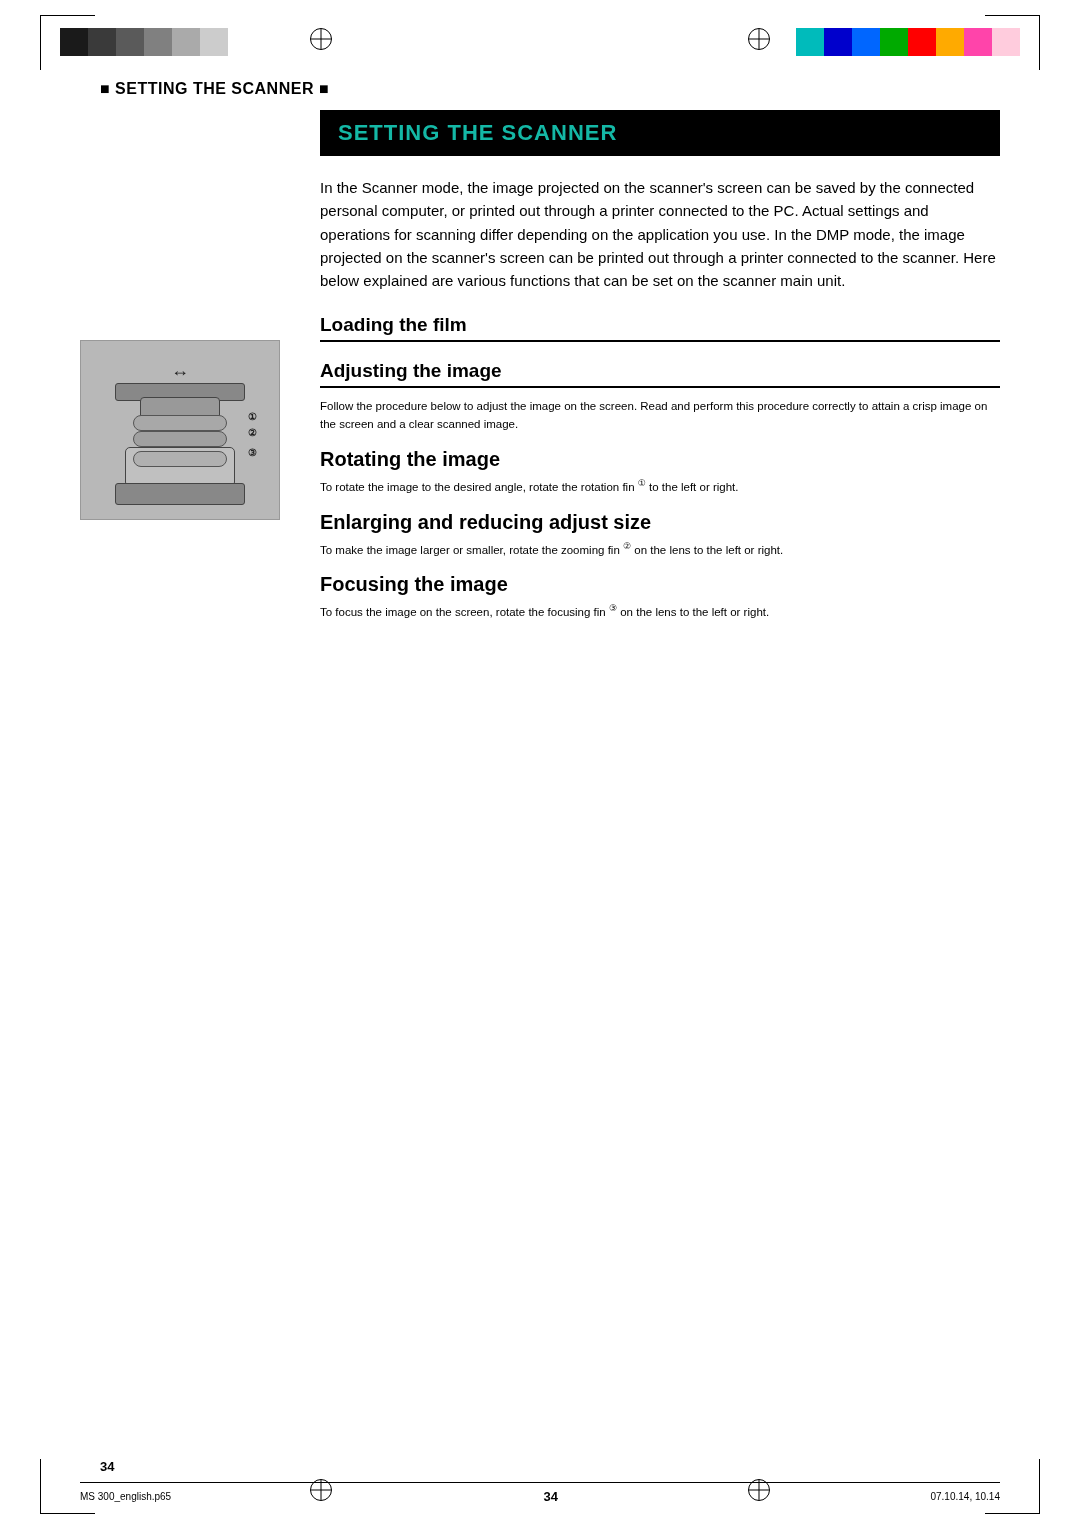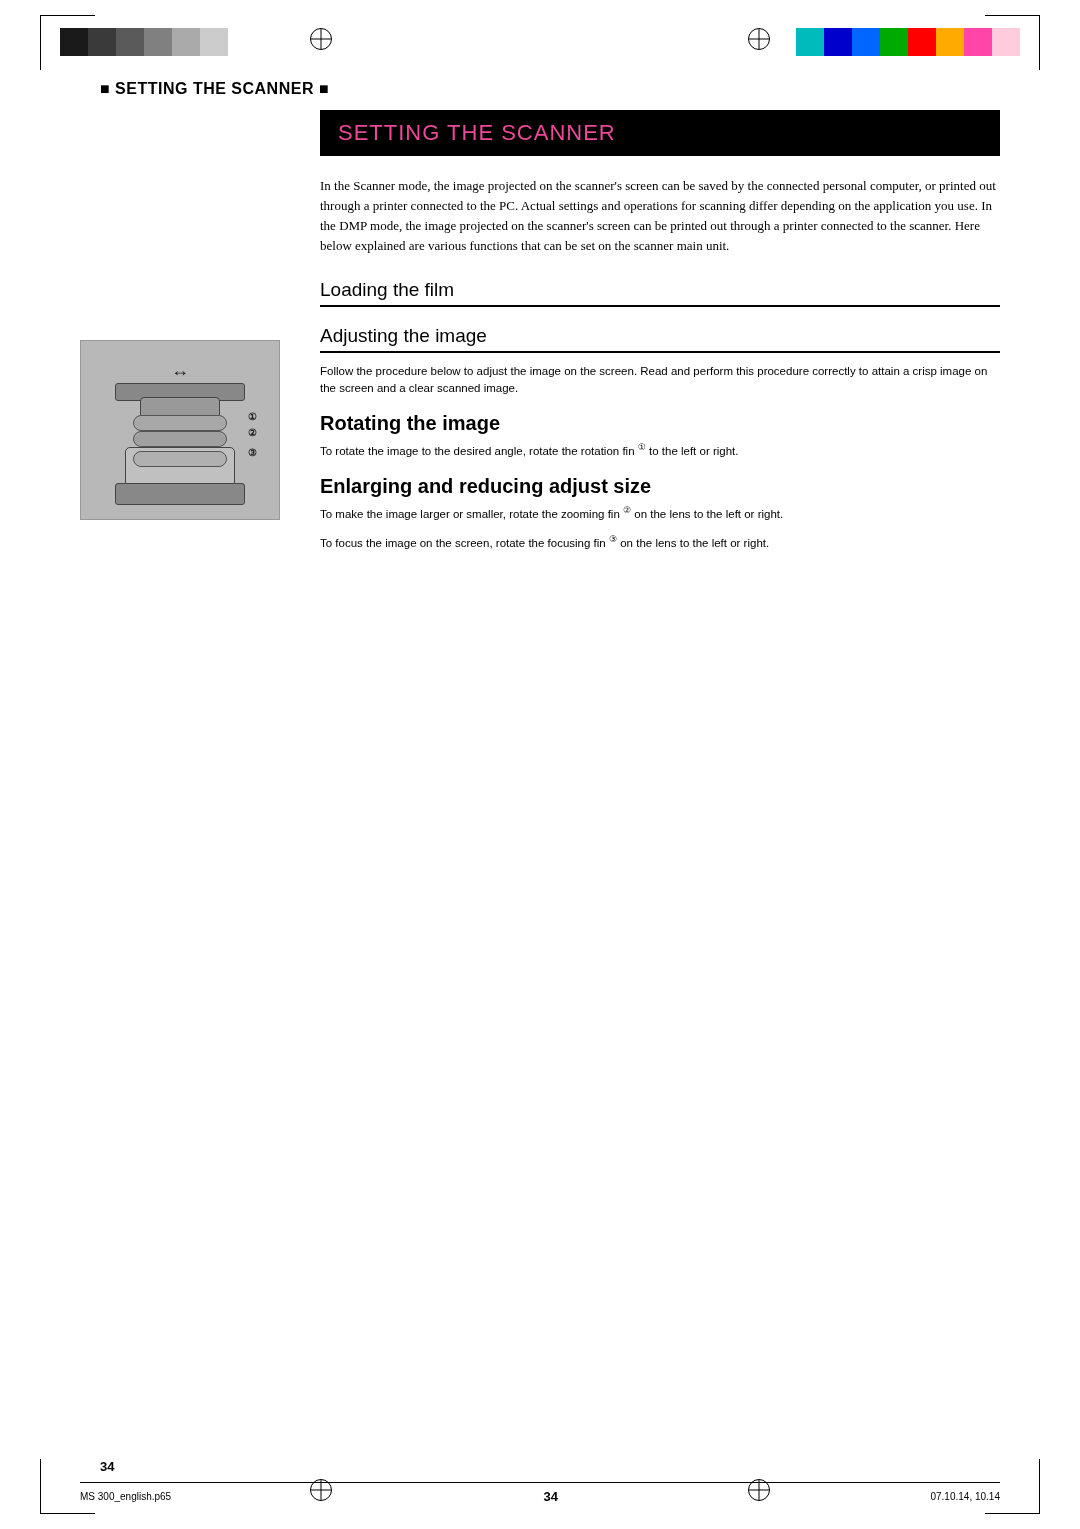--- a/index.html
+++ b/index.html
@@ -129,39 +129,38 @@
       width: 220px;
     }
 
     
     .page-title-box {
       background: #000000;
       padding: 10px 18px;
       margin-bottom: 20px;
     }
     .page-title-box h1 {
-      color: #ec4899;
+      color: #14b8a6;
       font-size: 22px;
-      font-weight: normal;
+      font-weight: bold;
       letter-spacing: 1px;
     }
 
     
     .intro-text {
-      font-size: 13px;
+      font-size: 15px;
       line-height: 1.55;
       margin-bottom: 22px;
       color: #000;
-      font-family: Liberation Serif, serif;
     }
 
     
     .section-heading {
       font-size: 19px;
-      font-weight: normal;
+      font-weight: bold;
       border-bottom: 2px solid #000;
       padding-bottom: 4px;
       margin-bottom: 10px;
       margin-top: 18px;
     }
 
     .section-text {
       font-size: 11.5px;
       line-height: 1.55;
       margin-bottom: 10px;
@@ -348,20 +347,21 @@
 
   <h2 class="section-heading">Adjusting the image</h2>
   <p class="section-text">Follow the procedure below to adjust the image on the screen. Read and perform this procedure correctly to attain a crisp image on the screen and a clear scanned image.</p>
 
   <h3 class="sub-heading">Rotating the image</h3>
   <p class="section-text">To rotate the image to the desired angle, rotate the rotation fin <span class="superscript">①</span> to the left or right.</p>
 
   <h3 class="sub-heading">Enlarging and reducing adjust size</h3>
   <p class="section-text">To make the image larger or smaller, rotate the zooming fin <span class="superscript">②</span> on the lens to the left or right.</p>
 
+  <h3 class="sub-heading">Focusing the image</h3>
   <p class="section-text">To focus the image on the screen, rotate the focusing fin <span class="superscript">③</span> on the lens to the left or right.</p>
 
 </div>
 
 <div class="footer">
   <span>MS 300_english.p65</span>
   <span class="page-number">34</span>
   <span>07.10.14, 10.14</span>
 </div>
 

